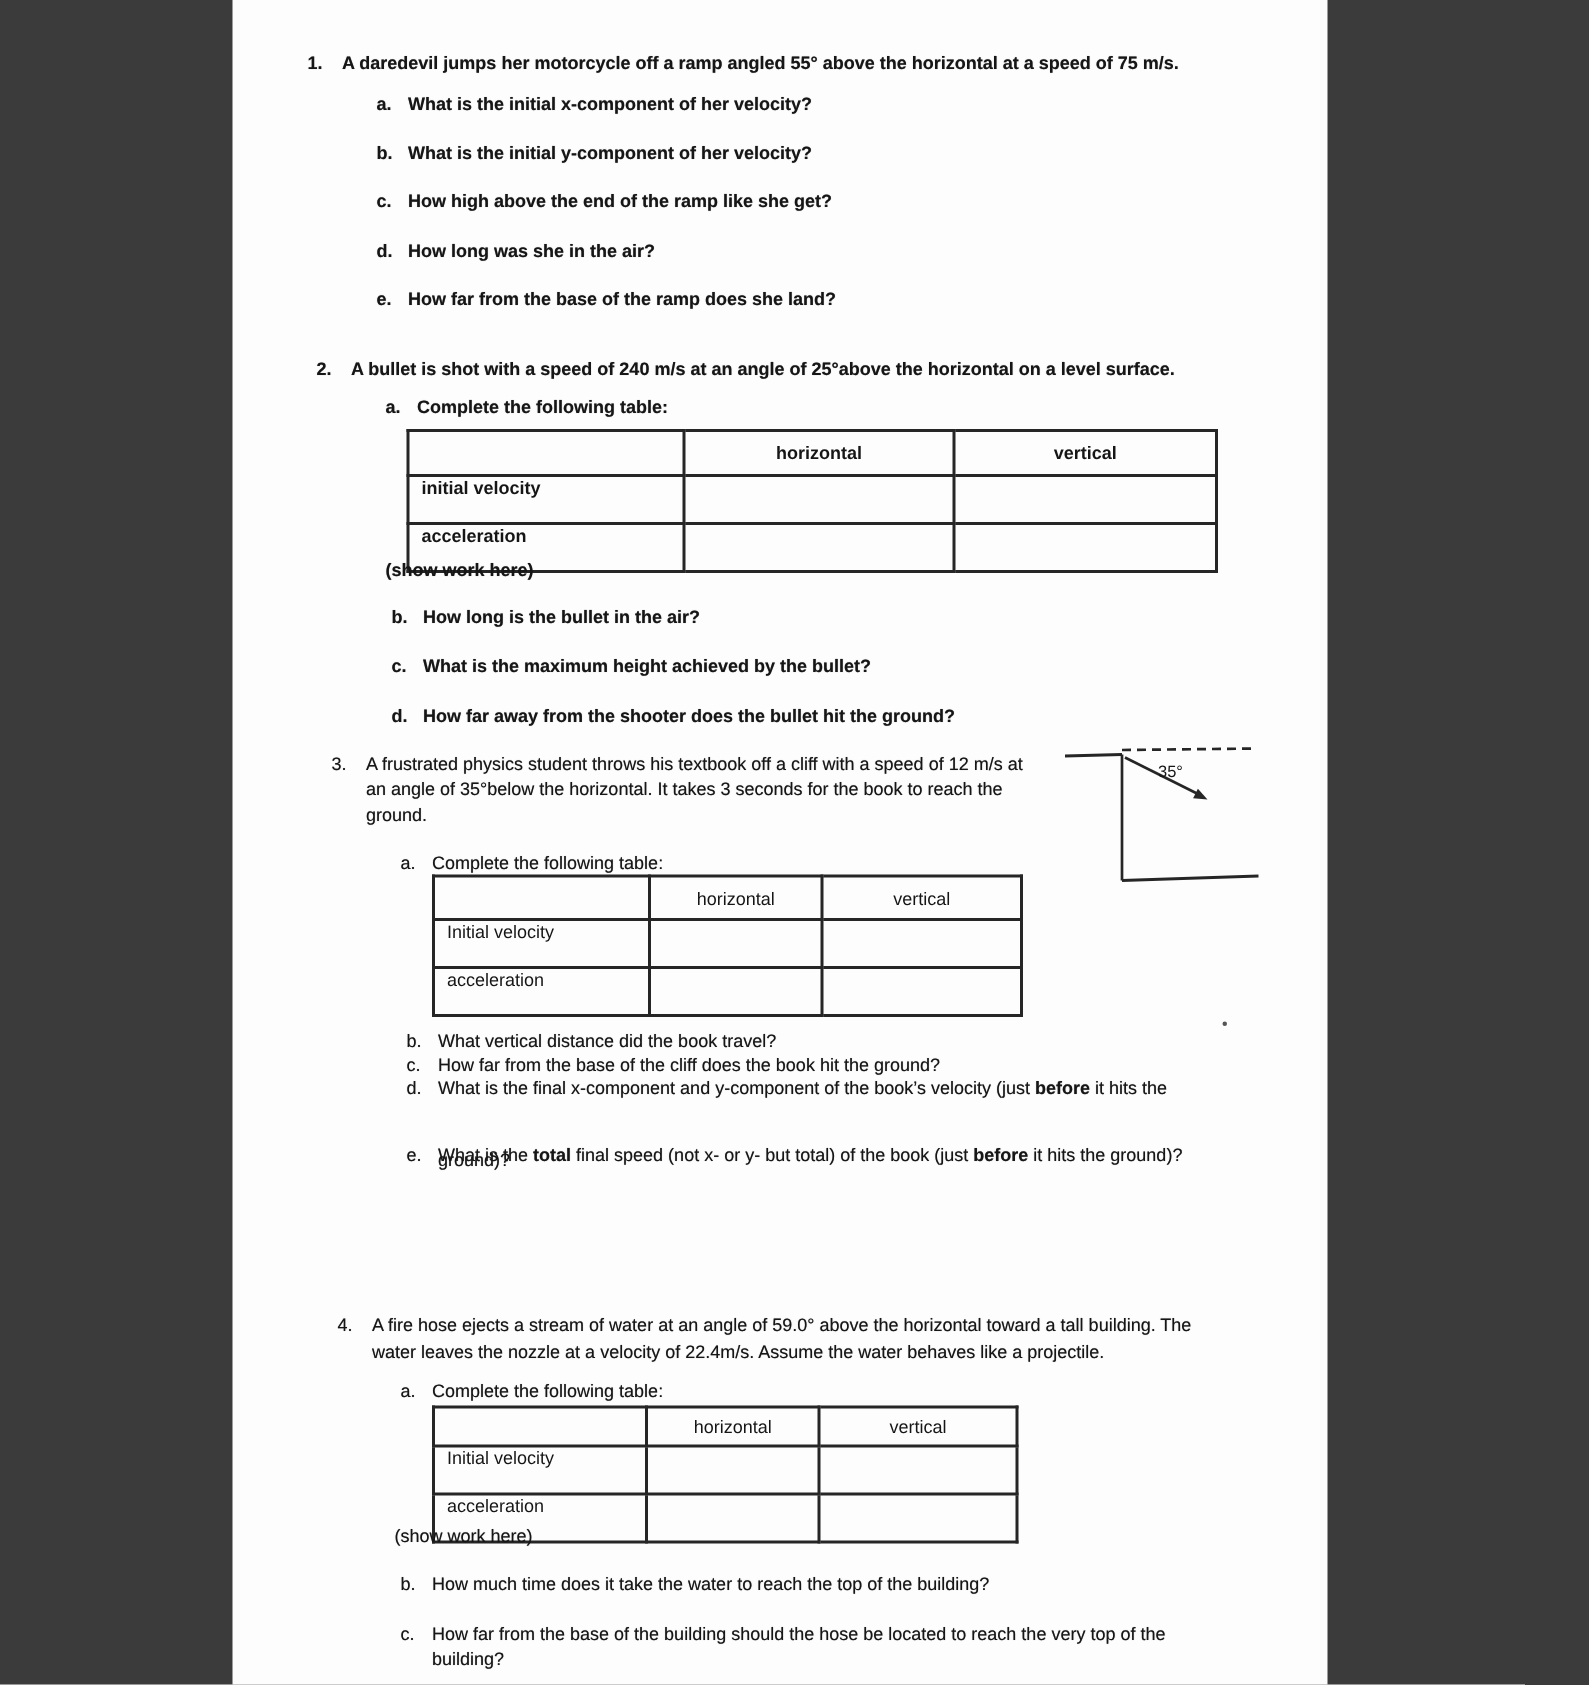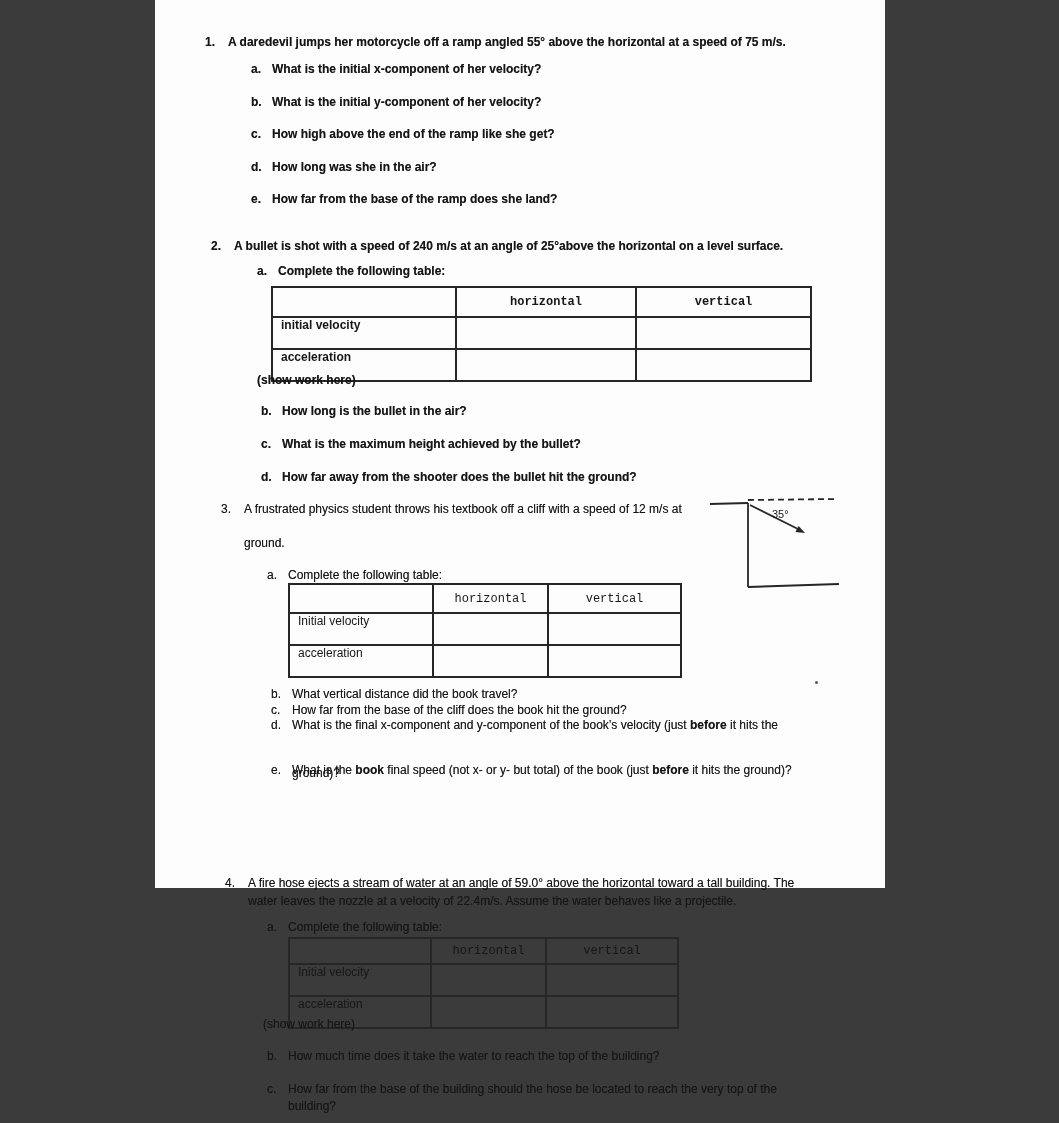--- a/index.html
+++ b/index.html
@@ -4,21 +4,21 @@
 <style>
   html,body{margin:0;padding:0;}
   body{
     width:1059px;height:1123px;
     background:#3b3b3b;
     position:relative;
     font-family:"Liberation Sans", sans-serif;
     overflow:hidden;
   }
   .paper{
-    position:absolute;left:155px;top:0;width:730px;height:888px;
+    position:absolute;left:155px;top:0;width:730px;height:1123px;
     background:#fdfdfd;color:#161616;
   }
   .abs{position:absolute;}
   .txt{
     font-size:12px;line-height:15px;white-space:nowrap;
     text-shadow:0 0 0.5px rgba(20,20,20,0.55);
   }
   .w7{font-weight:700;}
   .w4{font-weight:400;}
   .qnum{display:inline-block;width:23px;}
@@ -27,21 +27,21 @@
   table.tbl{
     position:absolute;border-collapse:collapse;table-layout:fixed;
   }
   table.tbl td{
     border:2px solid #262626;
     font-size:12px;
     padding:0 0 16px 8px;
     vertical-align:middle;
     overflow:hidden;
   }
-  table.tbl td.hdr{text-align:center;padding:4px;font-family:Liberation Mono, monospace;}
+  table.tbl td.hdr{text-align:center;padding:4px;}
   table.t2 td{font-weight:700;}
   table.t3 td, table.t4 td{font-weight:400;}
   .speck{position:absolute;width:3px;height:3px;background:#555;border-radius:50%;}
   svg text{font-family:"Liberation Sans",sans-serif;}
 </style>
 </head>
 <body>
 
 <div class="paper">
 
@@ -104,20 +104,21 @@
   <div class="abs txt w7" style="left:106px;top:437px">
     <span class="qletter">c.</span><span>What is the maximum height achieved by the bullet?</span>
   </div>
   <div class="abs txt w7" style="left:106px;top:470px">
     <span class="qletter">d.</span><span>How far away from the shooter does the bullet hit the ground?</span>
   </div>
 
   <div class="abs txt w4" style="left:66px;top:502px">
     <span class="qnum">3.</span><span>A frustrated physics student throws his textbook off a cliff with a speed of 12 m/s at</span>
   </div>
+  <div class="abs txt w4" style="left:89px;top:519px">an angle of 35°below the horizontal.  It takes 3 seconds for the book to reach the</div>
   <div class="abs txt w4" style="left:89px;top:536px">ground.</div>
 
   <svg class="abs" style="left:553px;top:494px" width="132" height="98" viewBox="0 0 132 98">
     <line x1="2" y1="10" x2="40" y2="9" stroke="#262626" stroke-width="2"></line>
     <line x1="40" y1="6" x2="130" y2="5" stroke="#262626" stroke-width="1.8" stroke-dasharray="6 4"></line>
     <line x1="40" y1="9" x2="40" y2="93" stroke="#262626" stroke-width="1.8"></line>
     <line x1="40" y1="93" x2="131" y2="90" stroke="#262626" stroke-width="2"></line>
     <line x1="42" y1="11" x2="90" y2="35" stroke="#262626" stroke-width="1.8"></line>
     <polygon points="97,39 87.4,38.1 90.6,31.9" fill="#262626"></polygon>
     <text x="64" y="24" font-size="11" fill="#161616">35°</text>
@@ -156,21 +157,21 @@
     <span class="qletter">b.</span><span>What vertical distance did the book travel?</span>
   </div>
   <div class="abs txt w4" style="left:116px;top:703px">
     <span class="qletter">c.</span><span>How far from the base of the cliff does the book hit the ground?</span>
   </div>
   <div class="abs txt w4" style="left:116px;top:718px">
     <span class="qletter">d.</span><span>What is the final x-component and y-component of the book’s velocity (just </span><span class="bold-word">before</span><span> it hits the</span>
   </div>
   <div class="abs txt w4" style="left:137px;top:766px">ground)?</div>
   <div class="abs txt w4" style="left:116px;top:763px">
-    <span class="qletter">e.</span><span>What is the </span><span class="bold-word">book</span><span> final speed (not x- or y- but total) of the book (just </span><span class="bold-word">before</span><span> it hits the ground)?</span>
+    <span class="qletter">e.</span><span>What is the </span><span class="bold-word">total</span><span> final speed (not x- or y- but total) of the book (just </span><span class="bold-word">before</span><span> it hits the ground)?</span>
   </div>
 
   <div class="speck" style="left:660px;top:681px"></div>
 
   <div class="abs txt w4" style="left:70px;top:876px">
     <span class="qnum">4.</span><span>A fire hose ejects a stream of water at an angle of 59.0° above the horizontal toward a tall building.   The</span>
   </div>
   <div class="abs txt w4" style="left:93px;top:894px">water leaves the nozzle at a velocity of 22.4m/s.  Assume the water behaves like a projectile.</div>
 
   <div class="abs txt w4" style="left:112px;top:920px">

